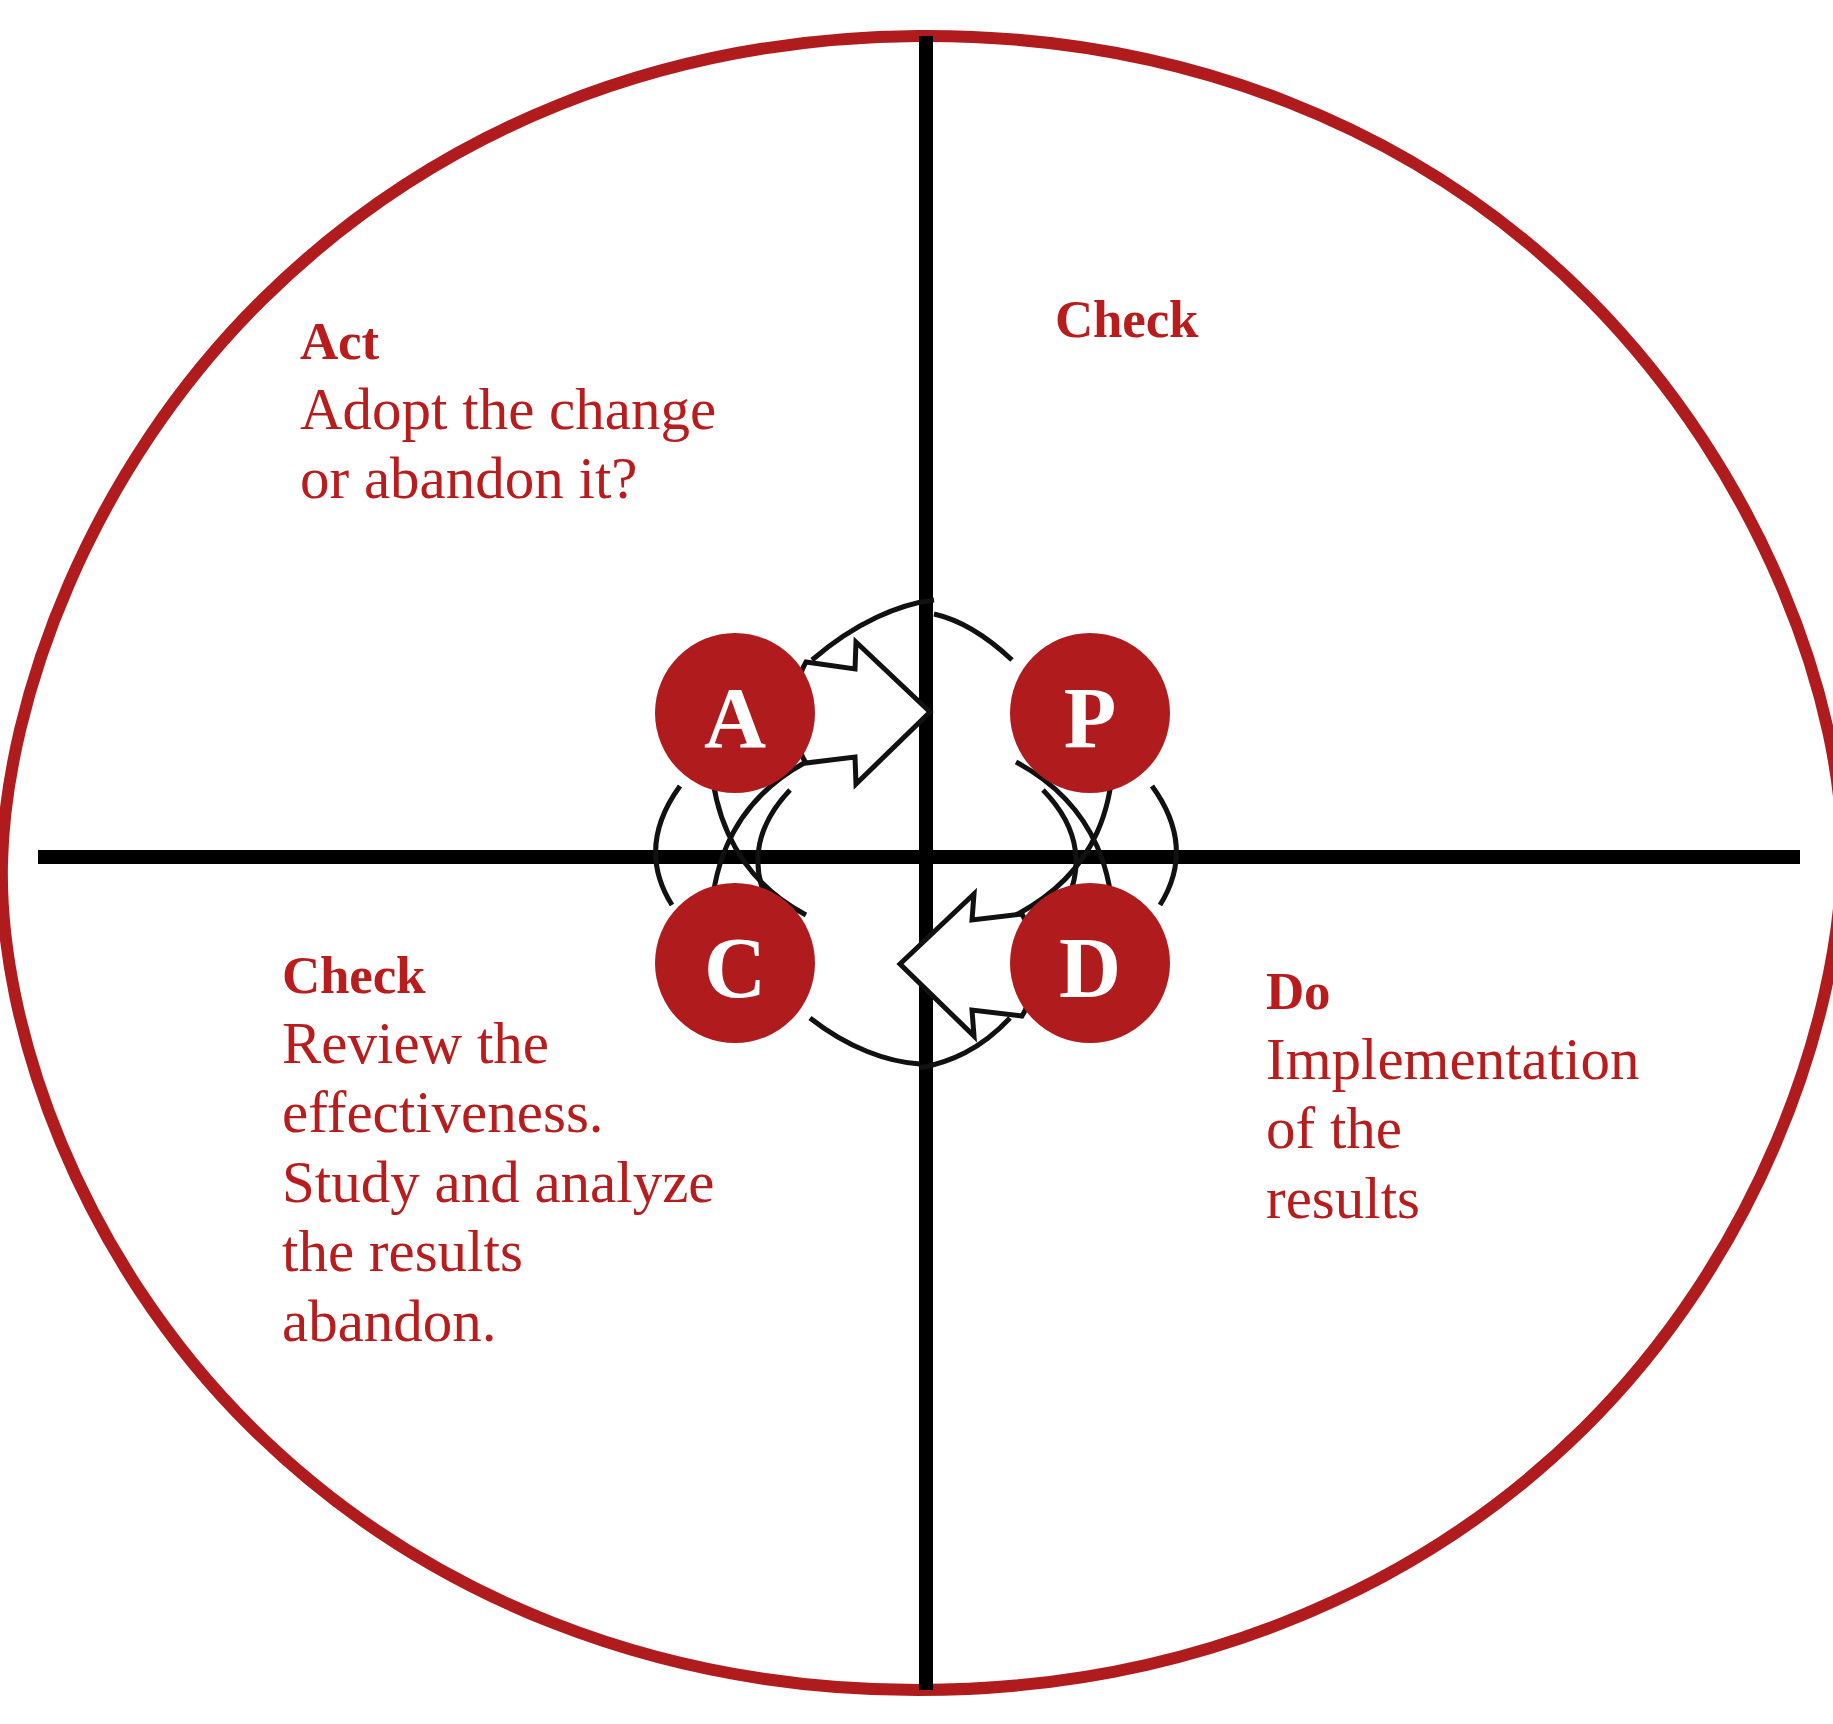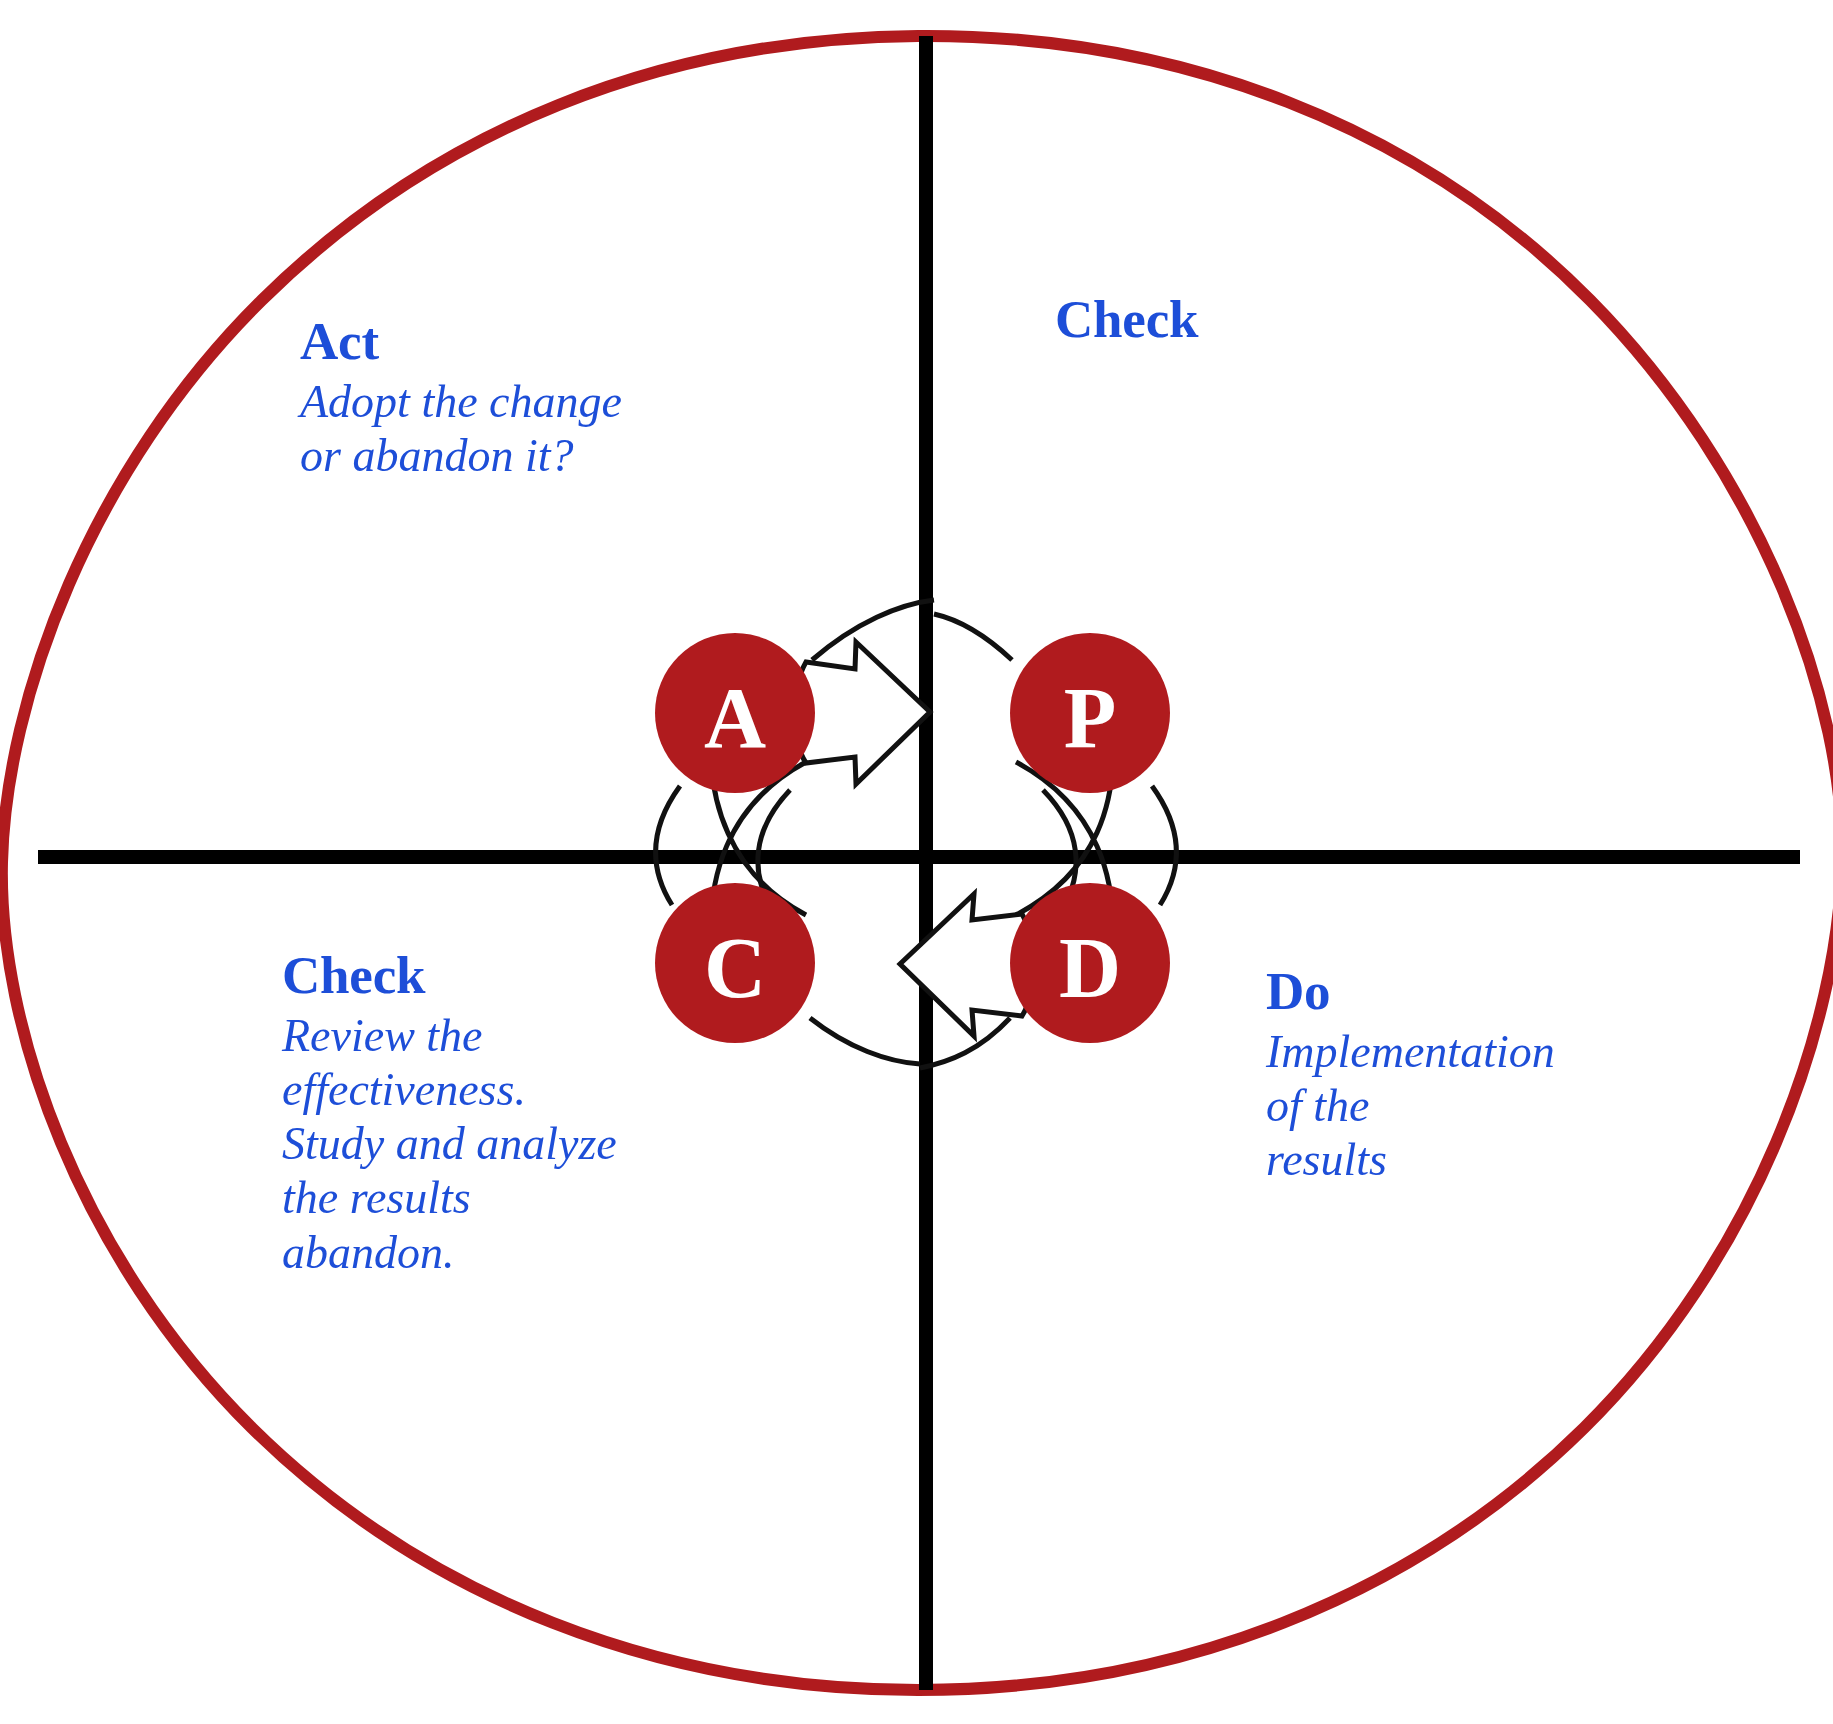--- a/index.html
+++ b/index.html
@@ -20,36 +20,35 @@
   }
   #diagram-svg {
     position: absolute;
     left: 0;
     top: 0;
     width: 1833px;
     height: 1724px;
   }
   .quad-text {
     position: absolute;
-    color: #1d4ed8;
+    color: #b91c1c;
     line-height: 1.18;
   }
   .quad-title {
     font-weight: bold;
     font-size: 53px;
     letter-spacing: -0.2px;
     display: block;
     margin-bottom: 2px;
   }
   .quad-body {
     font-weight: normal;
-    font-size: 46px;
+    font-size: 59px;
     display: block;
     white-space: pre-line;
-    font-style: italic;
   }
   
   #quad-act  { left: 300px;  top: 310px;  width: 560px; }
   #quad-plan { left: 1055px; top: 288px;  width: 540px; }
   #quad-check{ left: 282px;  top: 938px;  width: 560px; margin-top: 6px; }
   #quad-do   { left: 1266px; top: 960px;  width: 540px; }
 
   .node-letter {
     font-weight: bold;
     fill: #ffffff;

